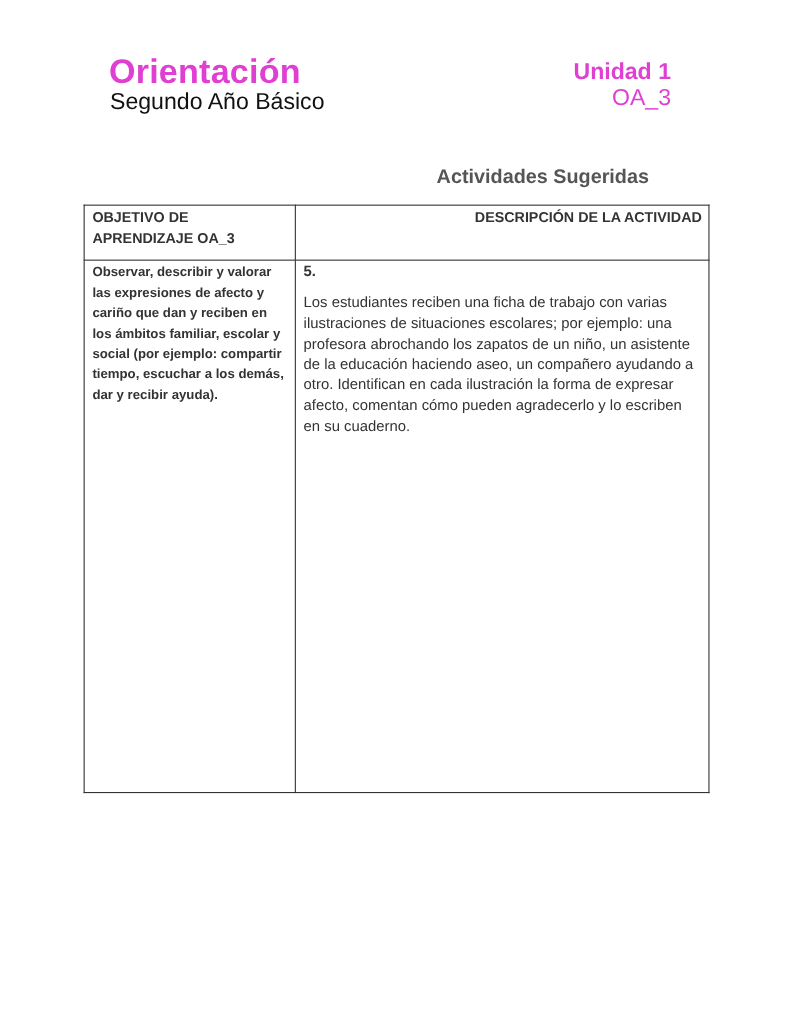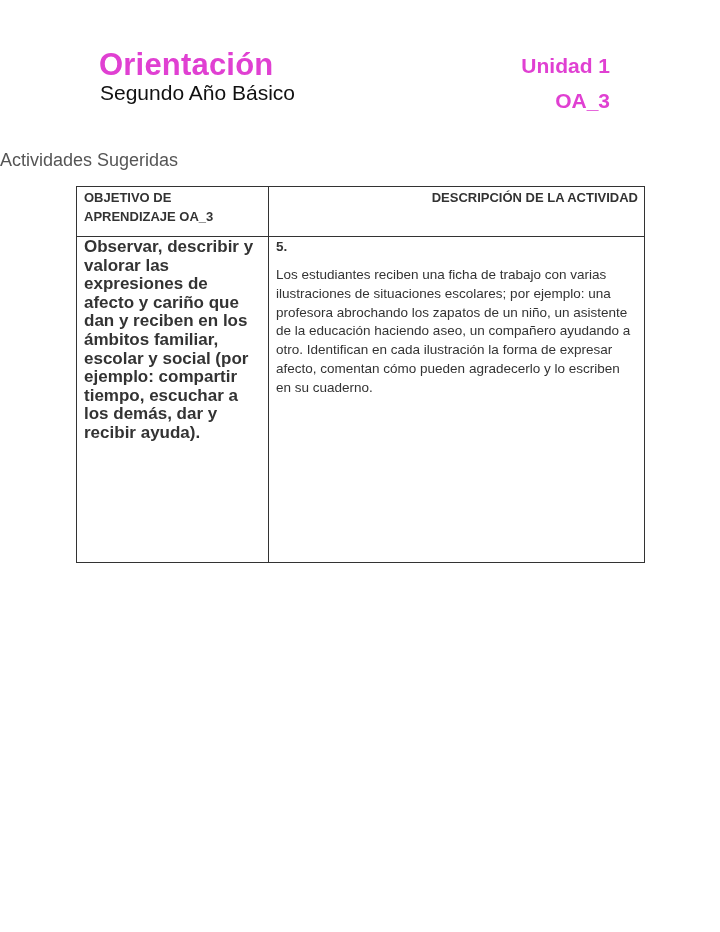--- a/index.html
+++ b/index.html
@@ -40,44 +40,44 @@
       top: 53px;
       font-size: 21px;
       font-weight: bold;
       color: #e040d2;
       line-height: 26px;
       text-align: center;
     }
     .oa-label {
       position: absolute;
       right: 110px;
-      top: 88px;
+      top: 76px;
       font-size: 21px;
-      font-weight: bold;
+      font-weight: normal;
       color: #e040d2;
       line-height: 26px;
       text-align: right;
     }
     .section-title {
       position: absolute;
       left: 0;
       width: 590px;
       top: 148px;
-      text-align: left;
+      text-align: right;
       font-size: 18px;
-      font-weight: normal;
+      font-weight: bold;
       color: #555;
       line-height: 24px;
     }
     .activity-table {
       position: absolute;
       left: 76px;
       top: 186px;
       width: 568px;
-      height: 377px;
+      height: 535px;
       border-collapse: collapse;
       table-layout: fixed;
     }
     .activity-table td, .activity-table th {
       border: 1.5px solid #333;
       vertical-align: top;
       padding: 0;
     }
     .col-objective { width: 192px; }
     .col-description { width: 376px; }
@@ -92,21 +92,21 @@
     }
     .th-description {
       text-align: right;
       font-size: 13px;
       font-weight: bold;
       color: #333;
       line-height: 19px;
       padding: 1px 6px 0 6px !important;
     }
     .objective-cell {
-      font-size: 17px;
+      font-size: 12px;
       font-weight: bold;
       color: #333;
       line-height: 18.6px;
       padding: 1px 6px 0 7px !important;
     }
     .description-cell {
       padding: 1px 8px 0 7px !important;
     }
     .activity-number {
       font-size: 13.5px;

